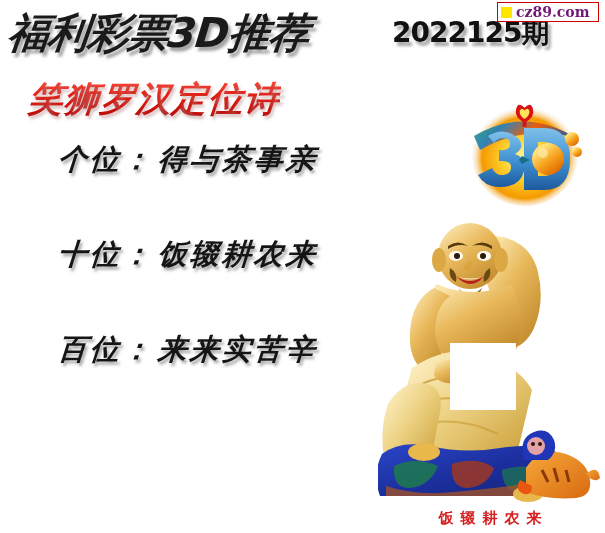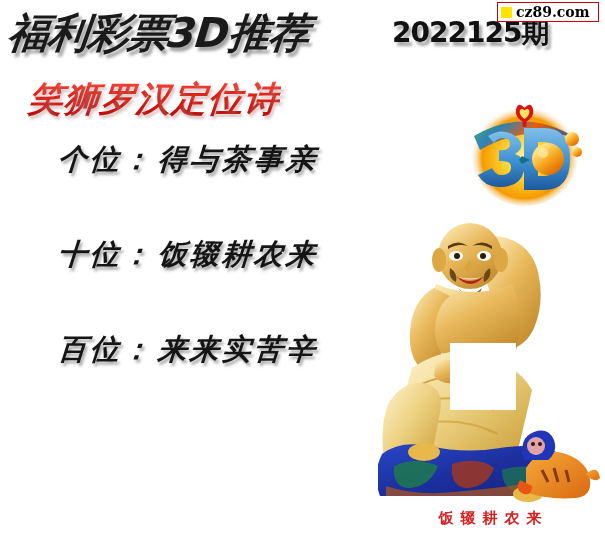--- a/index.html
+++ b/index.html
@@ -37,21 +37,21 @@
   .watermark .wm-square {
     width: 11px;
     height: 11px;
     background: #ffe400;
     flex: 0 0 auto;
   }
   .watermark .wm-text {
     font-family: "DejaVu Serif", "Liberation Serif", serif;
     font-size: 14px;
     font-weight: bold;
-    color: #000000;
+    color: #701a75;
     letter-spacing: 0px;
     line-height: 1;
   }
 
   
   .headline {
     position: absolute;
     top: 6px;
     left: 8px;
     font-family: "DejaVu Sans", "Liberation Sans", sans-serif;

